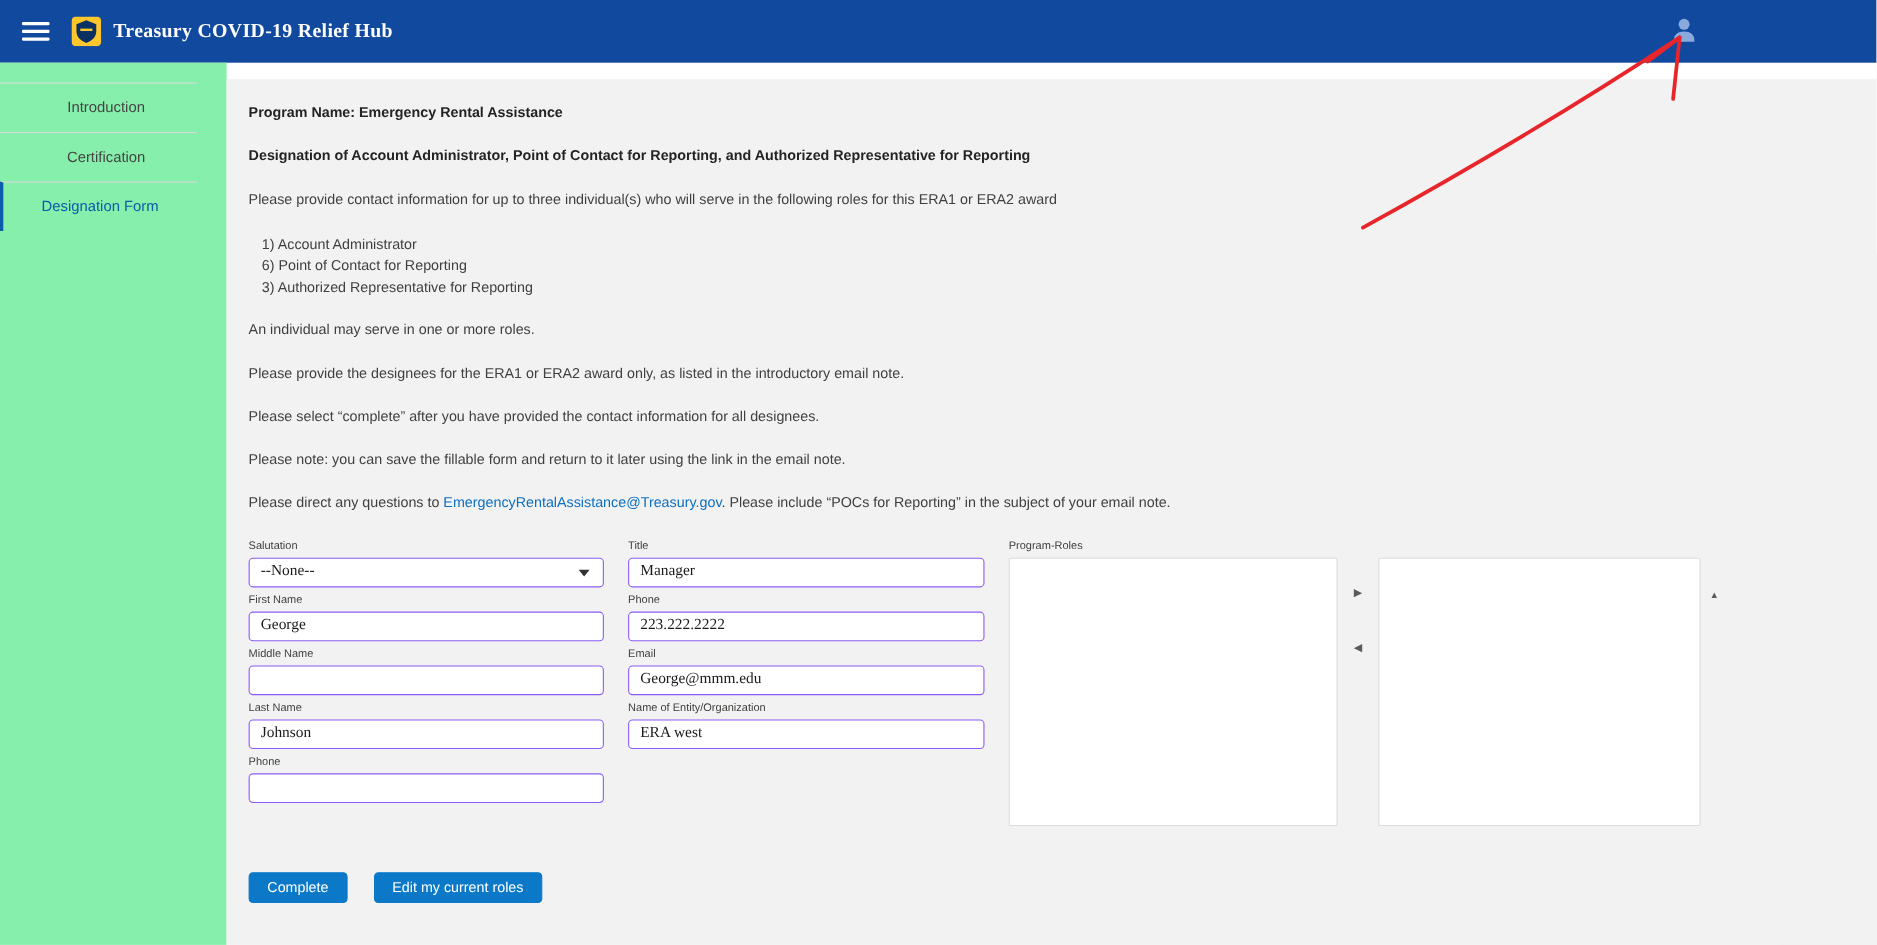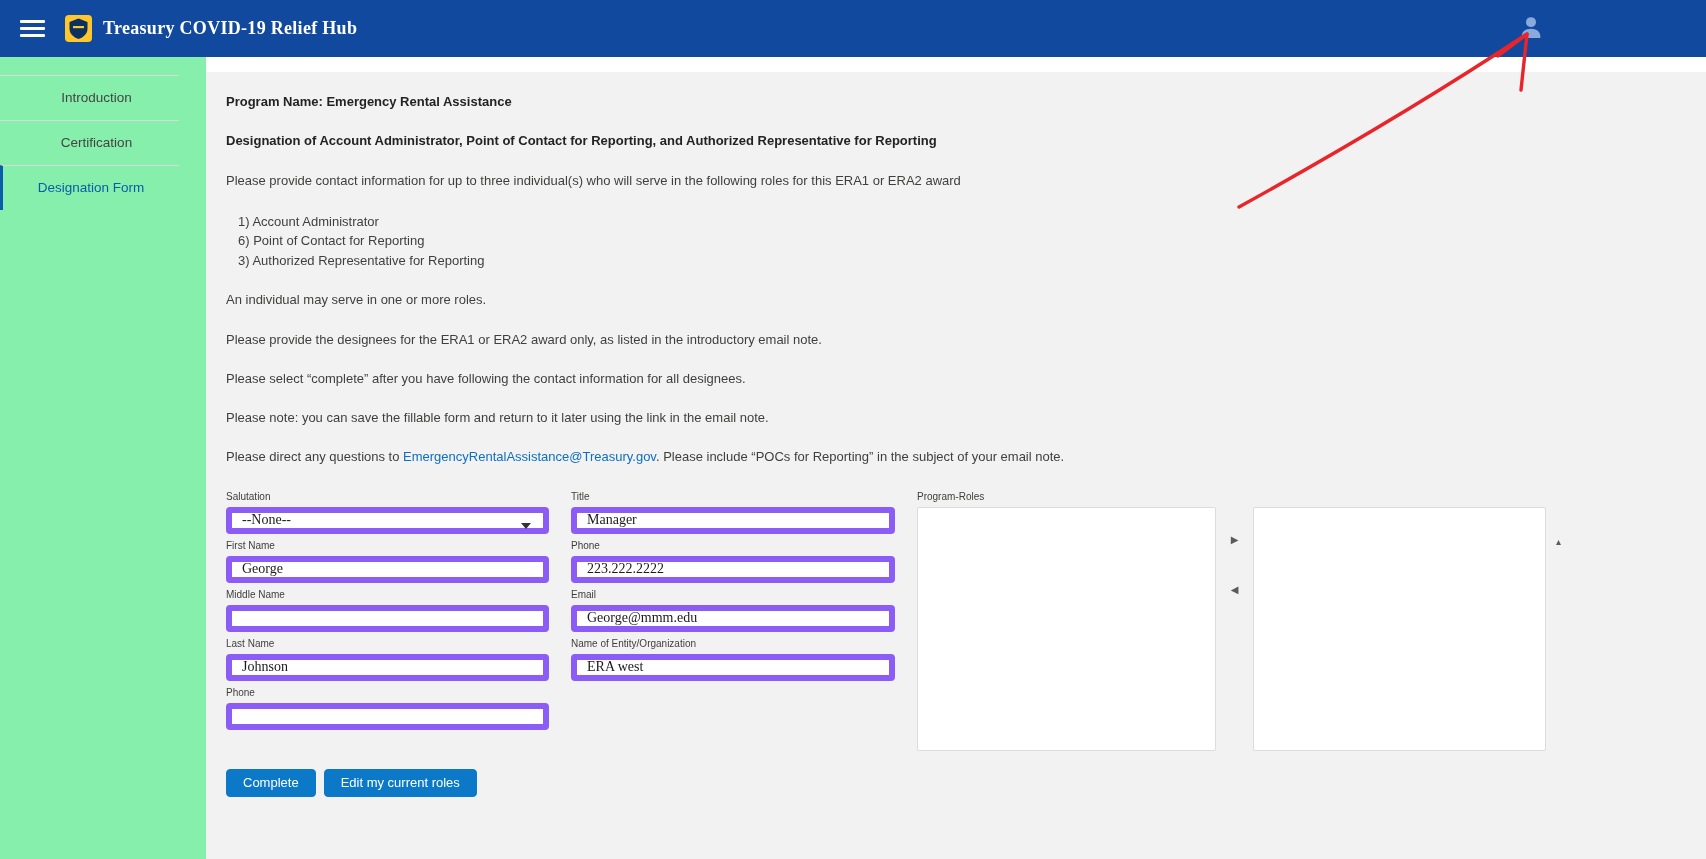--- a/index.html
+++ b/index.html
@@ -52,21 +52,21 @@
   a.mail-link { color: var(--link-blue, #0b6fc2); text-decoration: none; cursor: pointer; }
 
   
   .form-grid { display: flex; gap: 22px; margin-top: 5px; }
   .col-left { width: 323px; flex: 0 0 auto; }
   .col-mid  { width: 324px; flex: 0 0 auto; }
   .col-roles { flex: 1 1 auto; }
   .field { margin-bottom: 4px; }
   .field label { display: block; font-size: 10px; color: #3e3e3c; margin-bottom: 3px; line-height: 15px; }
   .field input, .combobox {
-    width: 100%; height: 27px; border: 6px solid #8b5cf6; border-radius: 4px;
+    width: 100%; height: 27px; border: 1px solid #8b5cf6; border-radius: 4px;
     background: #fff; padding: 0 10px;
     font-family: "Liberation Serif", serif; font-size: 14px; color: #1a1a1a;
   }
   .combobox { position: relative; display: flex; align-items: center; cursor: pointer; }
   .caret {
     position: absolute; right: 12px; top: 10px; width: 0; height: 0;
     border-left: 5px solid transparent; border-right: 5px solid transparent;
     border-top: 6px solid #333;
   }
 
@@ -75,21 +75,21 @@
     height: 244px; background: #fff; border: 1px solid #dcdcdc; border-radius: 2px;
   }
   .listbox.first { width: 299px; }
   .listbox.second { width: 293px; }
   .arrows { width: 37px; display: flex; flex-direction: column; align-items: center; flex: 0 0 auto; }
   .arrow-glyph { font-size: 10px; color: #5b5b5b; line-height: 10px; cursor: pointer; background: transparent; border: 0; padding: 2px; }
   .arrow-right { margin-top: 26px; }
   .arrow-left { margin-top: 36px; }
   .edge-arrow { margin: 28px 0 0 8px; }
 
-  .btn-row { display: flex; gap: 8px; margin-top: 18px; }
+  .btn-row { display: flex; gap: 24px; margin-top: 42px; }
   .btn {
     background: var(--button-blue, #0b79c8); border: 1px solid var(--button-blue, #0b79c8);
     color: #fff; font-family: "Liberation Sans", sans-serif; font-size: 13px;
     height: 28px; padding: 0 16px; border-radius: 4px; cursor: pointer;
   }
 
   
   .annotation { position: absolute; top: 0; left: 0; z-index: 50; pointer-events: none; }
   .annotation path {
     stroke: var(--annotation-red, #e8252a); stroke-width: 3.4; fill: none;
@@ -143,21 +143,21 @@
       <p>Please provide contact information for up to three individual(s) who will serve in the following roles for this ERA1 or ERA2 award</p>
 
       <div class="roles-list">
         <div>1) Account Administrator</div>
         <div>6) Point of Contact for Reporting</div>
         <div>3) Authorized Representative for Reporting</div>
       </div>
 
       <p>An individual may serve in one or more roles.</p>
       <p>Please provide the designees for the ERA1 or ERA2 award only, as listed in the introductory email note.</p>
-      <p>Please select “complete” after you have following the contact information for all designees.</p>
+      <p>Please select “complete” after you have provided the contact information for all designees.</p>
       <p>Please note: you can save the fillable form and return to it later using the link in the email note.</p>
       <p><span>Please direct any questions to </span><a class="mail-link">EmergencyRentalAssistance@Treasury.gov</a><span>. Please include “POCs for Reporting” in the subject of your email note.</span></p>
 
       <div class="form-grid">
 
         <div class="col-left">
           <div class="field">
             <label>Salutation</label>
             <div class="combobox">
               <span>--None--</span>

